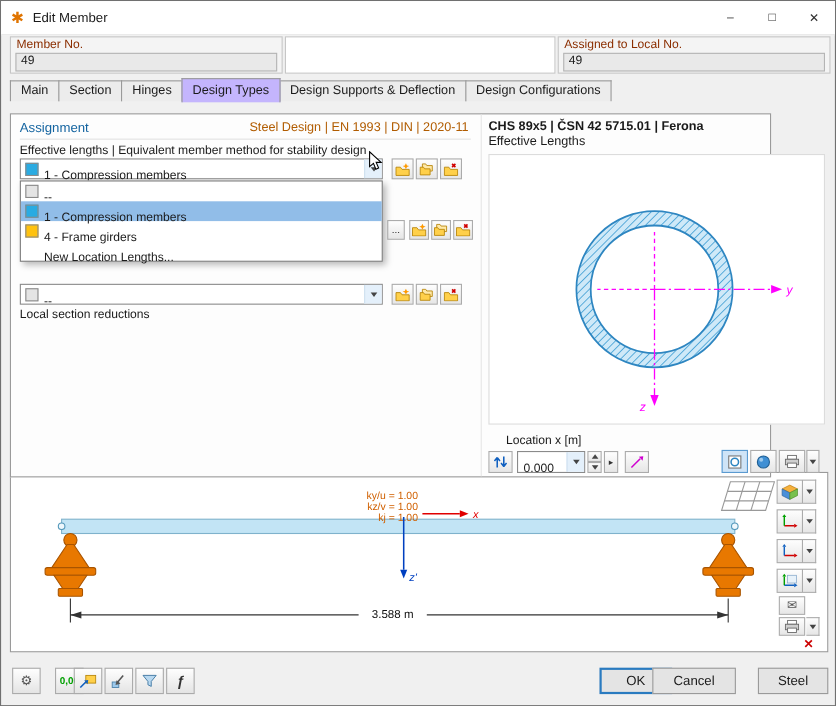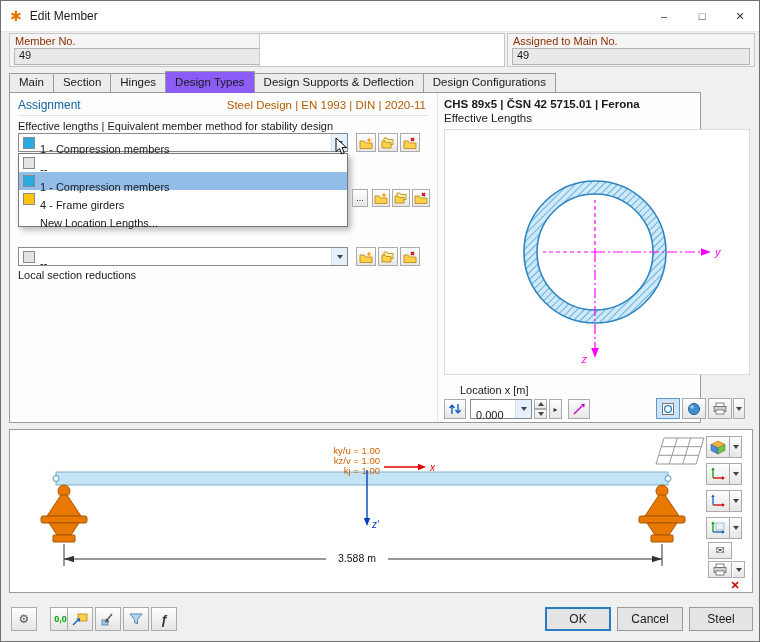--- a/index.html
+++ b/index.html
@@ -11,23 +11,23 @@
   .win-title{margin-left:8px;font-size:12px;}
   .winbtns{margin-left:auto;display:flex;height:100%;}
   .winbtn{width:38px;height:100%;display:flex;align-items:center;justify-content:center;color:#333;font-size:11px;cursor:default;}
   
   .gbox{position:absolute;top:32px;height:32px;border:1px solid #c6c6c6;background:#f4f4f4;}
   .glabel{position:absolute;left:5px;top:1px;font-size:11px;color:#8b2e00;white-space:nowrap;}
   .gfield{position:absolute;left:4px;right:4px;top:14px;height:15px;background:#e9e9e9;border:1px solid #b4b4b4;font-size:11px;padding:0 4px;line-height:13px;}
   
   .tabs{position:absolute;left:8px;top:71px;height:20px;display:flex;align-items:flex-end;z-index:3;}
   .tab{height:18px;line-height:17px;padding:0 9px;border:1px solid #9a9a9a;border-bottom:none;background:#ececec;font-size:11.5px;margin-right:-1px;white-space:nowrap;}
-  .tab.active{height:21px;line-height:20px;background:#8b5cf6;margin-bottom:-1px;position:relative;z-index:4;}
-  
-  .content{position:absolute;left:8px;top:91px;width:692px;height:331px;background:#fdfdfd;border:1px solid #9a9a9a;box-sizing:border-box;z-index:2;}
+  .tab.active{height:21px;line-height:20px;background:#c4b5fd;margin-bottom:-1px;position:relative;z-index:4;}
+  
+  .content{position:absolute;left:8px;top:102px;width:692px;height:331px;background:#fdfdfd;border:1px solid #9a9a9a;box-sizing:border-box;z-index:2;}
   .assign-title{position:absolute;left:8px;top:5px;color:#1464a0;font-size:12px;}
   .std-text{position:absolute;left:8px;top:6px;width:408px;text-align:right;color:#b15c00;font-size:11.5px;}
   .hline{position:absolute;left:8px;top:22px;width:410px;border-top:1px solid #e2e2e2;}
   .eff-label{position:absolute;left:8px;top:27px;font-size:11px;}
   .combo{position:absolute;height:19px;border:1px solid #8a8a8a;background:#fff;display:flex;align-items:center;font-size:11px;box-sizing:border-box;}
   .chip{width:10px;height:10px;border:1px solid #8a8a8a;margin:0 5px 0 4px;flex:none;}
   .chip.none{visibility:hidden;}
   .ctext{flex:1;white-space:nowrap;overflow:hidden;margin-top:12px;}
   .carr{width:15px;align-self:stretch;display:flex;align-items:center;justify-content:center;border-left:1px solid #cfe0ef;background:#e4f0fb;}
   .tri-d{width:0;height:0;border-left:3.5px solid transparent;border-right:3.5px solid transparent;border-top:4px solid #444;}
@@ -68,27 +68,27 @@
   <div class="titlebar">
     <span class="app-icon">✱</span>
     <span class="win-title">Edit Member</span>
     <div class="winbtns">
       <div class="winbtn">–</div>
       <div class="winbtn">□</div>
       <div class="winbtn">✕</div>
     </div>
   </div>
 
-  <div class="gbox" style="left:8px;width:246px;padding-left:21px;">
+  <div class="gbox" style="left:8px;width:246px;">
     <span class="glabel">Member No.</span>
     <div class="gfield">49</div>
   </div>
   <div class="gbox" style="left:258px;width:244px;background:#fff;"></div>
   <div class="gbox" style="left:506px;width:246px;">
-    <span class="glabel">Assigned to Main No.</span>
+    <span class="glabel">Assigned to Local No.</span>
     <div class="gfield">49</div>
   </div>
 
   <div class="tabs">
     <div class="tab">Main</div>
     <div class="tab">Section</div>
     <div class="tab">Hinges</div>
     <div class="tab active">Design Types</div>
     <div class="tab">Design Supports &amp; Deflection</div>
     <div class="tab">Design Configurations</div>
@@ -407,16 +407,16 @@
   <div class="fbtn" style="left:122px;">
     <svg width="16" height="14">
         <path d="M2,2 H14 L9.5,7.5 V12 L6.5,10.5 V7.5 Z" fill="#b8d8f0" stroke="#4a7fa8" stroke-width="0.9"></path>
       </svg>
   </div>
   <div class="fbtn" style="left:150px;">
     <span style="font-style:italic;font-weight:bold;font-size:13px;color:#333;">ƒ</span>
   </div>
 
   <div class="btn default" style="left:544px;width:66px;">OK</div>
-  <div class="btn" style="left:616px;width:66px;">Cancel</div>
+  <div class="btn" style="left:592px;width:76px;">Cancel</div>
   <div class="btn" style="left:688px;width:64px;">Steel</div>
 
 </div>
 
 </body></html>

